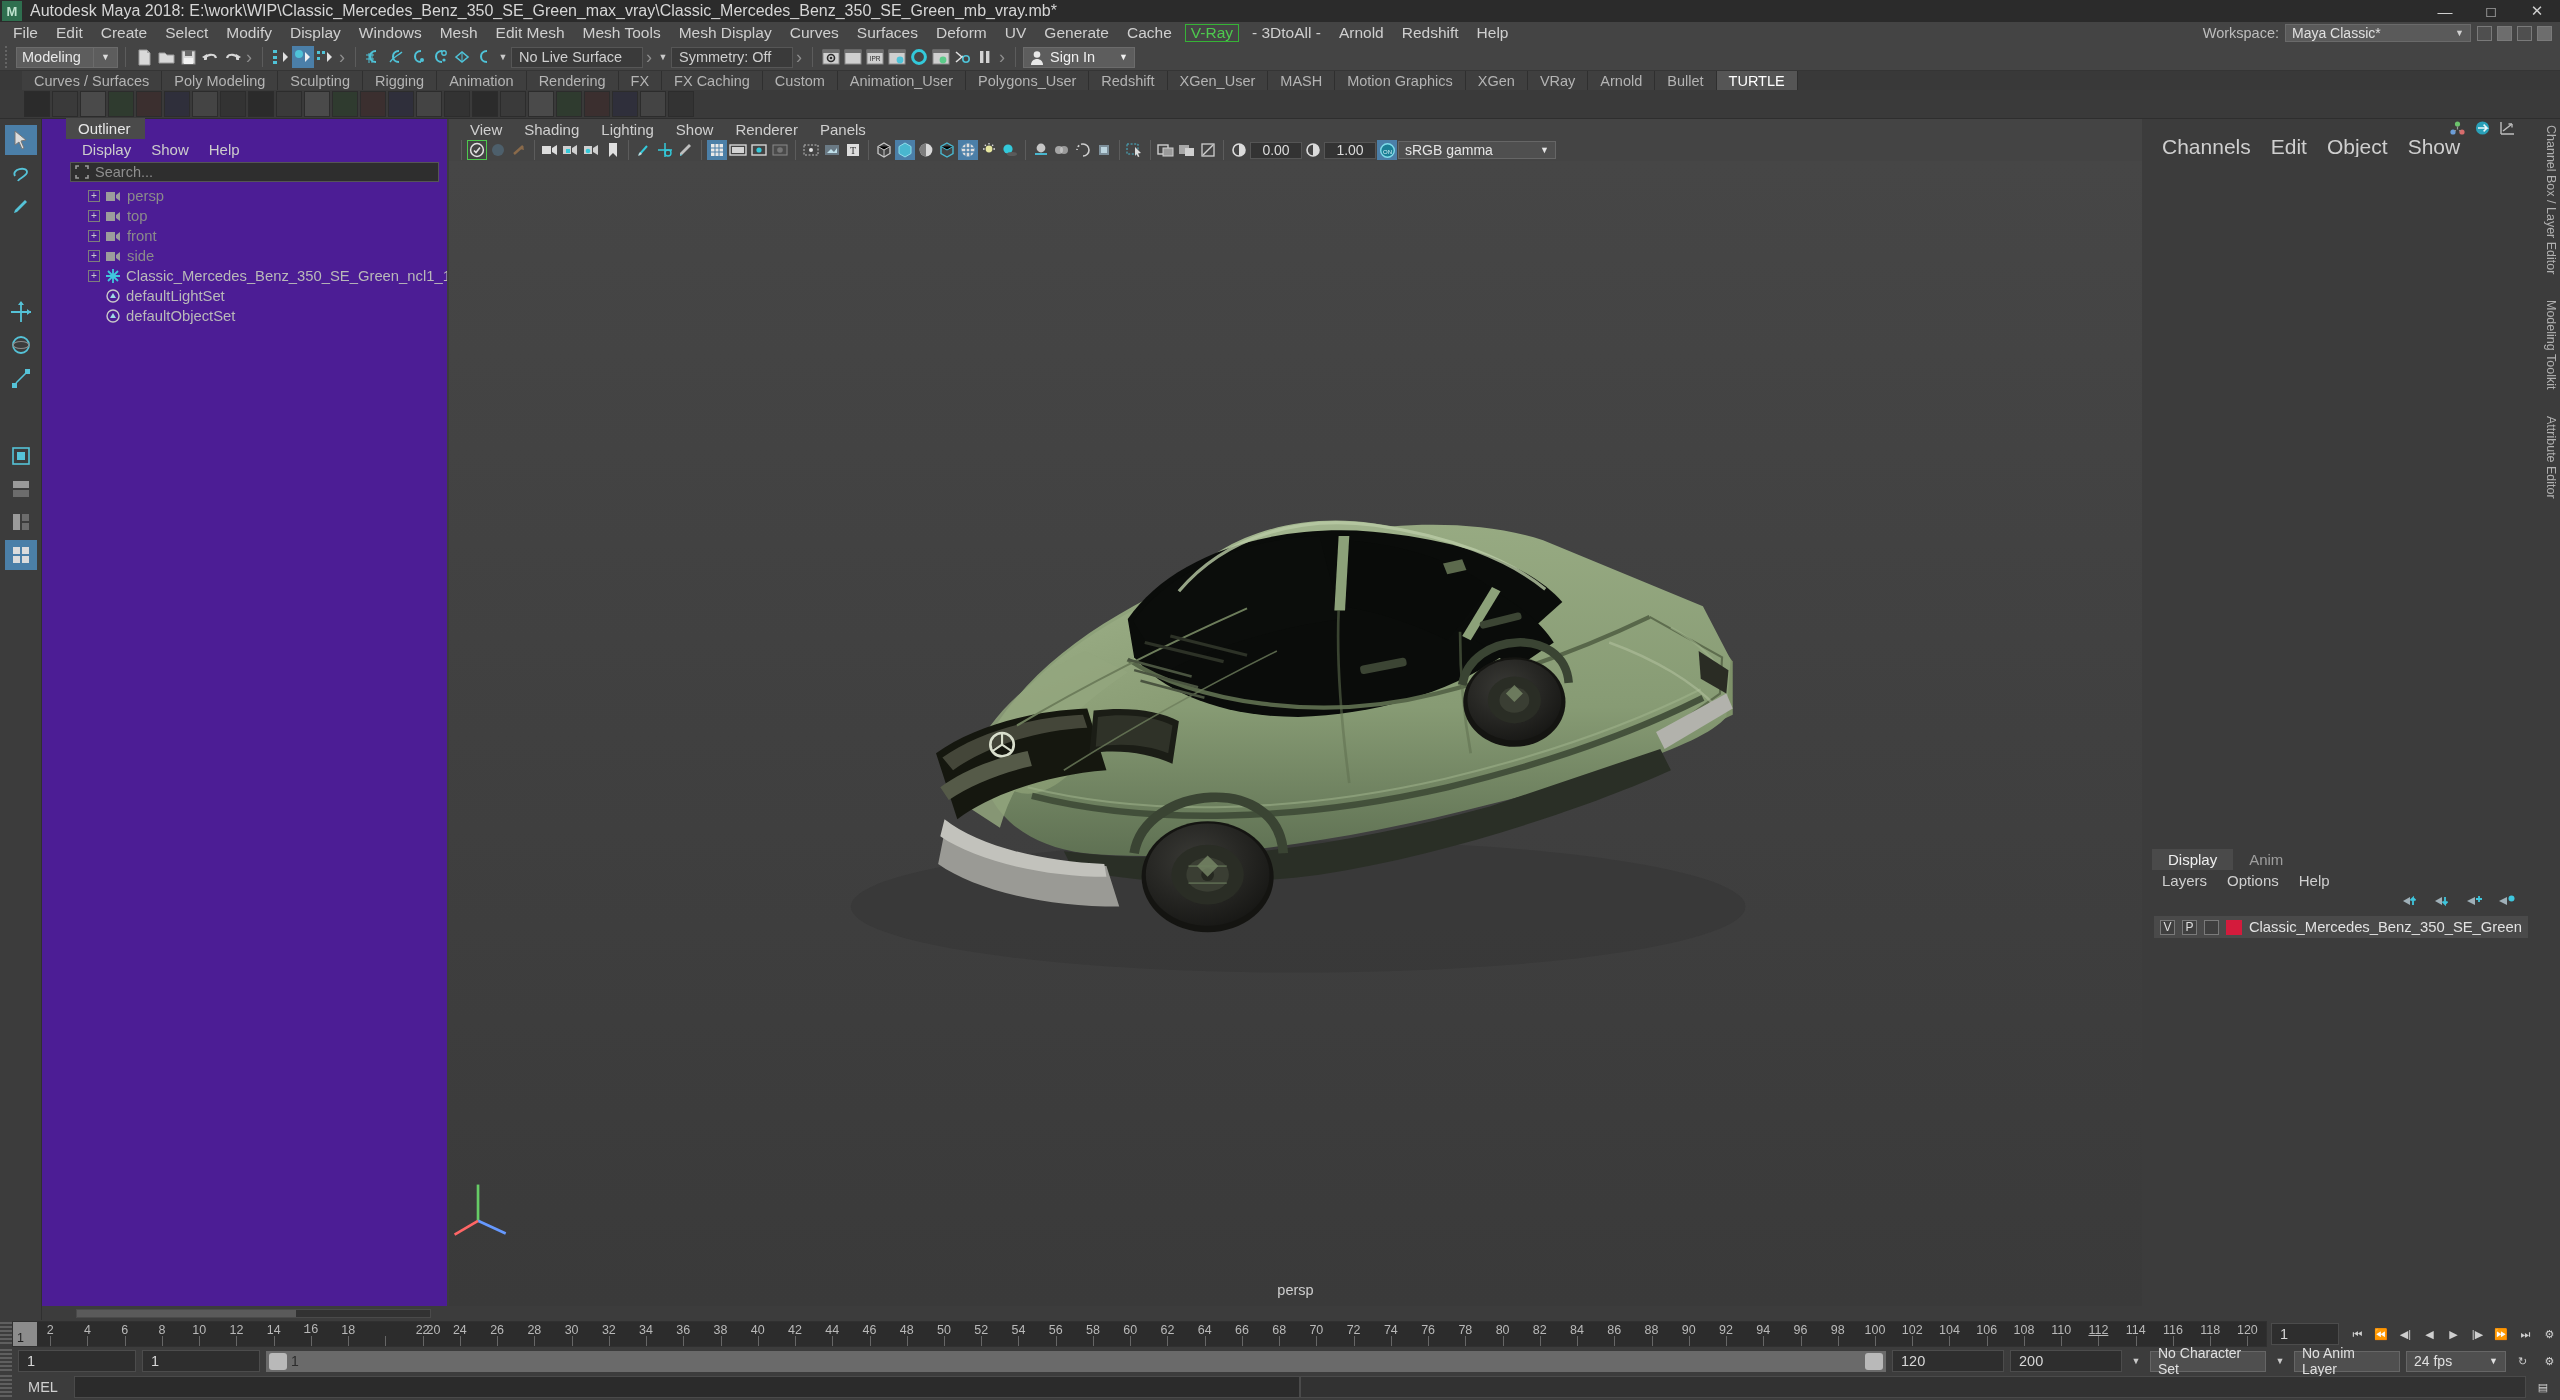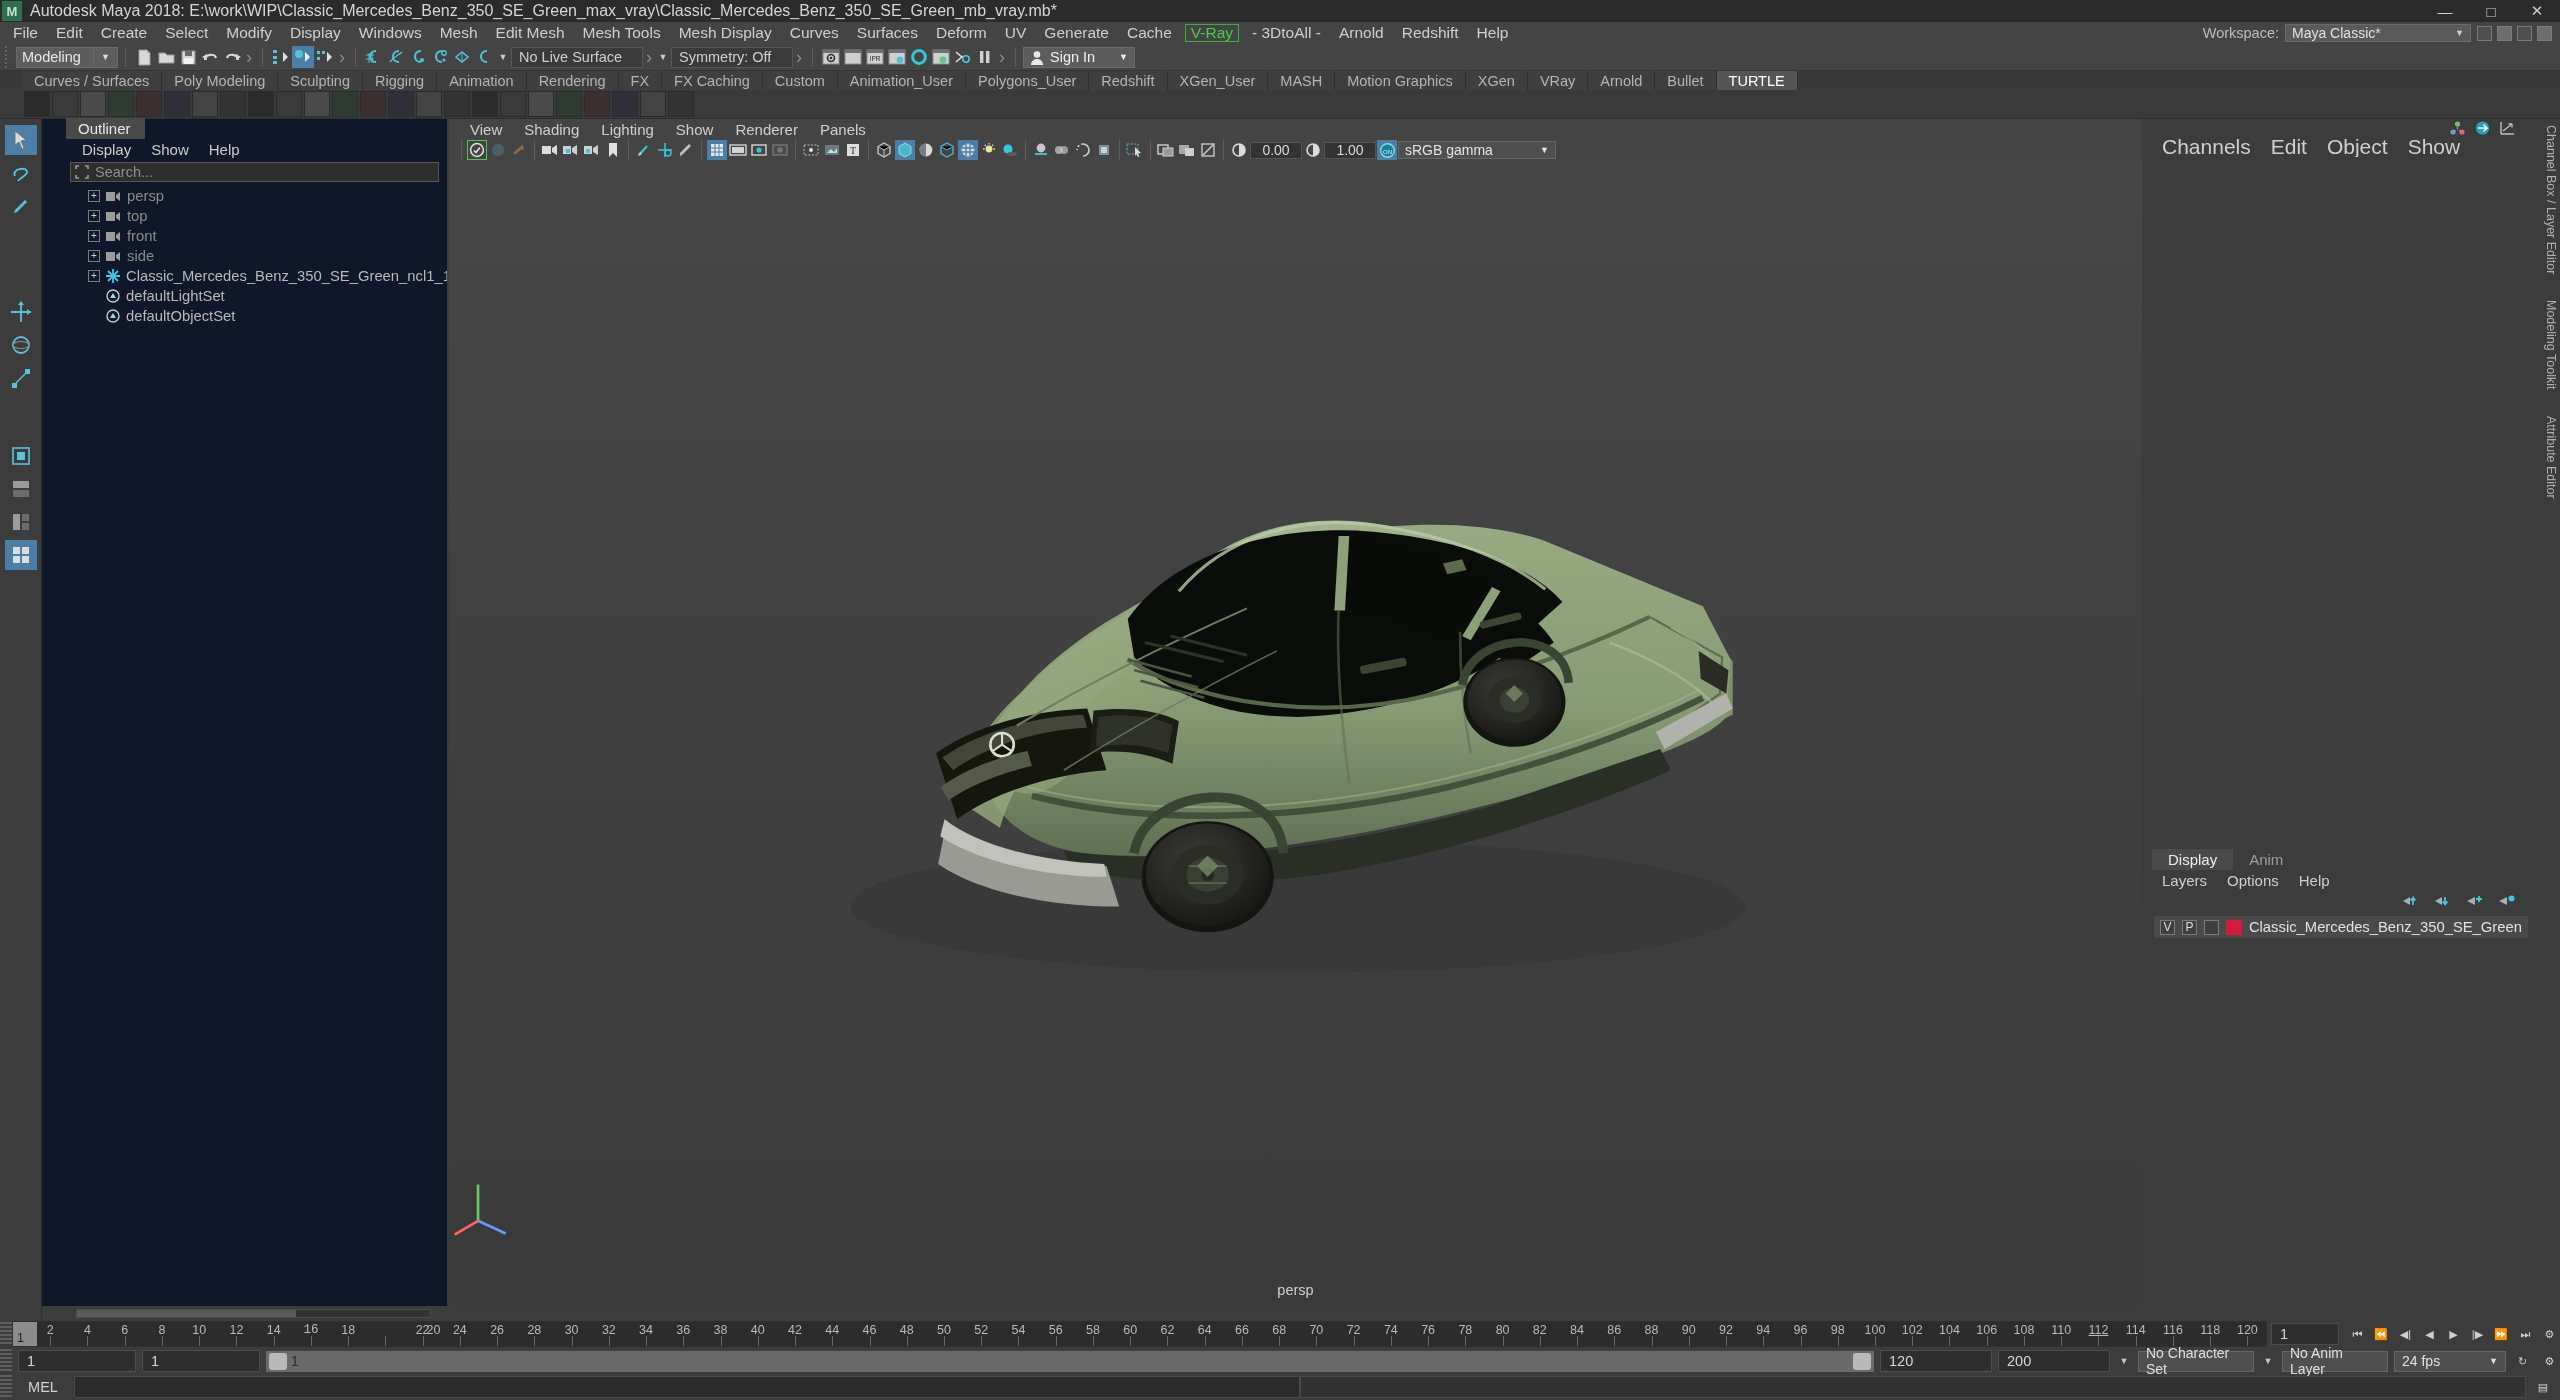--- a/index.html
+++ b/index.html
@@ -102,21 +102,21 @@
   .main{ flex:1; display:flex; min-height:0; background:#3c3c3c; }
   .toolbox{
     width:42px; background:#3c3c3c; display:flex; flex-direction:column; align-items:center;
     padding-top:6px; gap:3px; flex:none; border-right:1px solid #2f2f2f;
   }
   .tbx{ width:32px;height:30px; display:flex;align-items:center;justify-content:center; }
   .tbx.sel{ background:#4b7fa8; }
   .tbx-gap{ height:70px; }
 
   
-  .outliner{ width:405px; background:#0f172a; display:flex; flex-direction:column; flex:none; }
+  .outliner{ width:405px; background:#4c1d95; display:flex; flex-direction:column; flex:none; }
   .otab-row{ height:20px; display:flex; align-items:flex-end; padding-left:24px;}
   .otab{ background:#4a4a4a; color:#e6e6e6; font-size:15px; padding:2px 14px 2px 12px; }
   .omenu{ height:20px; display:flex; align-items:center; gap:0; padding-left:30px; font-size:15px; color:#cccccc;}
   .omenu span{ padding:0 10px; }
   .osearch{
     height:20px; margin:3px 8px 0 28px; background:#2e2e2e; border:1px solid #555;
     display:flex; align-items:center; gap:6px; padding-left:4px;
   }
   .osearch .ph{ color:#8e8e8e; font-size:14.5px; }
   .otree{ flex:1; padding:4px 0 0 46px; overflow:hidden; }
@@ -1268,21 +1268,21 @@
       <div class="rfield" style="width:112px">120</div>
       <div class="rfield" style="width:112px">200</div>
       <div class="mini-arrow">▼</div>
       <div class="smallsel" style="width:116px">
         <span>No Character Set</span>
       </div>
       <div class="mini-arrow">▼</div>
       <div class="smallsel" style="width:106px">
         <span>No Anim Layer</span>
       </div>
-      <div class="smallsel" style="width:112px">
+      <div class="smallsel" style="width:100px">
         <span>24 fps</span>
         <span class="arw">▼</span>
       </div>
       <div class="pbtn">↻</div>
       <div class="pbtn">⚙</div>
     </div>
 
     <div class="cmdrow">
       <div class="tl-grip"></div>
       <div class="mel">MEL</div>

